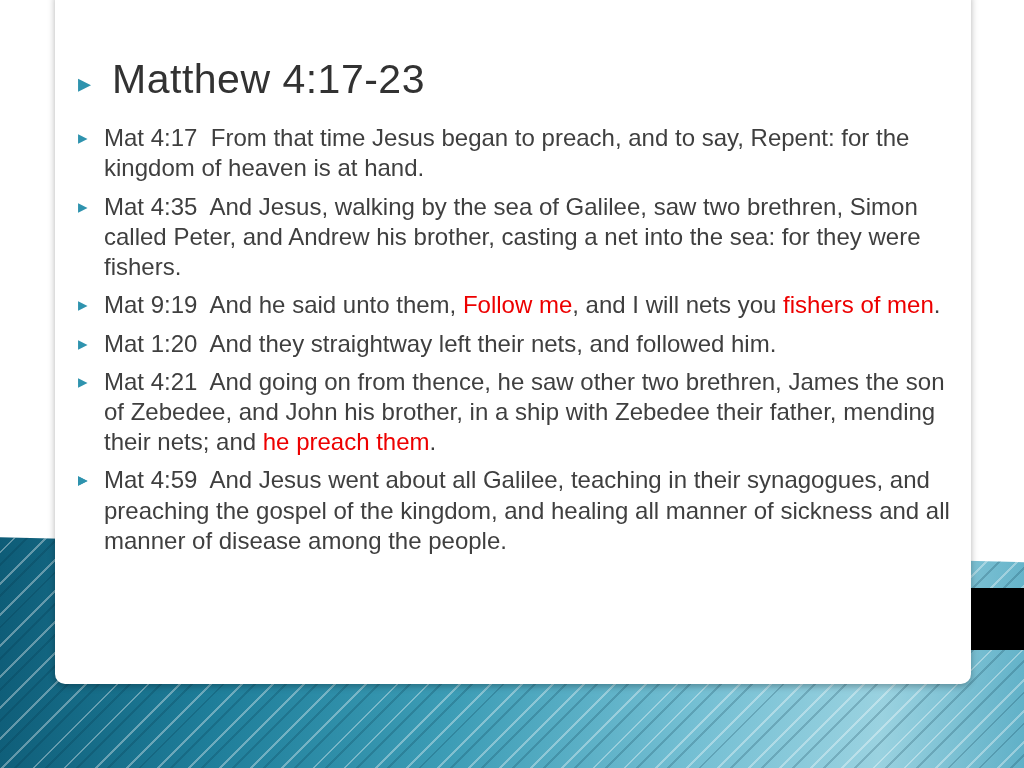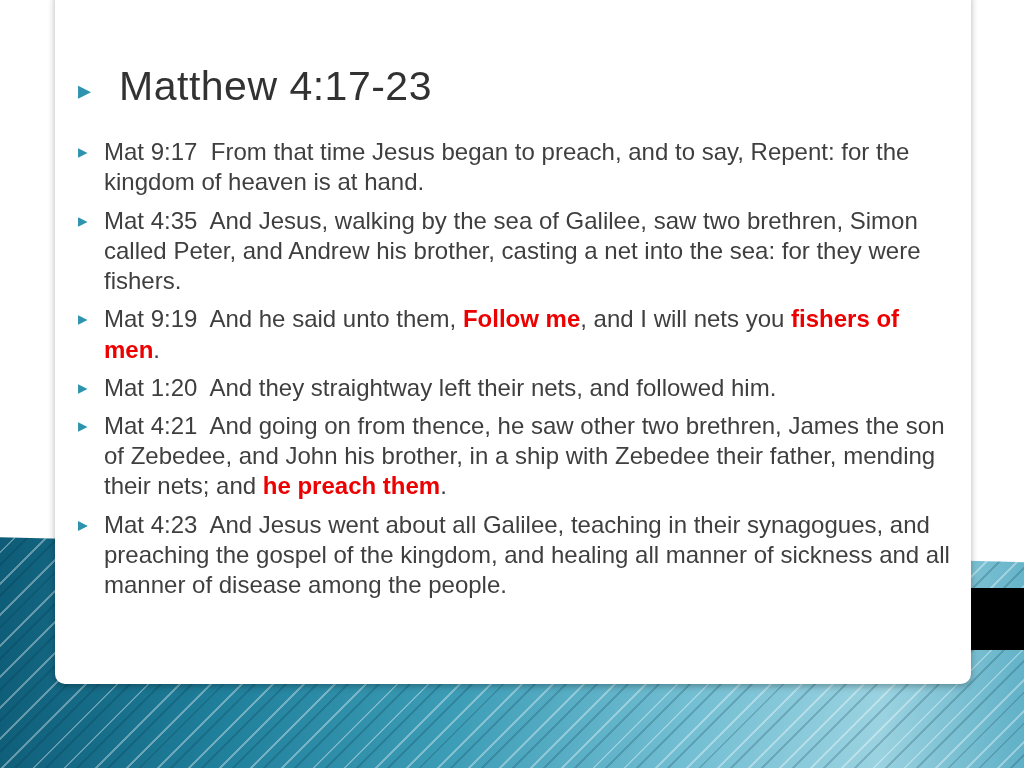--- a/index.html
+++ b/index.html
@@ -59,21 +59,21 @@
     align-items: center;
     margin-bottom: 16px;
   }
   .title-bullet {
     color: var(--accent, #2E93AE);
     font-size: 26px;
     line-height: 1;
     margin: 6px 16px 0 0;
   }
   .title {
-    margin: 12px;
+    margin: 5px;
     font-size: 41px;
     font-weight: 400;
     color: #323232;
     letter-spacing: 0.5px;
     line-height: 1.1;
   }
 
   .bullets {
     list-style: none;
     margin: 0;
@@ -90,38 +90,38 @@
   }
   .marker {
     position: absolute;
     left: 0;
     top: 1px;
     color: var(--accent, #2E93AE);
     font-size: 19px;
     line-height: 1.5;
   }
   .verse-text { white-space: pre-wrap; }
-  .verse-text .red { color: var(--red, #E90000); font-weight: bold; }
+  .verse-text .red { color: var(--red, #E90000); }
 </style>
 </head>
 <body>
 
 <div class="slide">
   <div class="bg-stripes"></div>
   <div class="black-block"></div>
 
   <div class="card">
     <div class="title-row">
       <span class="title-bullet">▸</span>
       <h1 class="title">Matthew 4:17-23</h1>
     </div>
 
     <ul class="bullets">
-        <li class="verse"><span class="marker">▸</span><span class="verse-text"><span>Mat 9:17  From that time Jesus began to preach, and to say, Repent: for the kingdom of heaven is at hand.</span></span></li>
+        <li class="verse"><span class="marker">▸</span><span class="verse-text"><span>Mat 4:17  From that time Jesus began to preach, and to say, Repent: for the kingdom of heaven is at hand.</span></span></li>
         <li class="verse"><span class="marker">▸</span><span class="verse-text"><span>Mat 4:35  And Jesus, walking by the sea of Galilee, saw two brethren, Simon called Peter, and Andrew his brother, casting a net into the sea: for they were fishers.</span></span></li>
         <li class="verse"><span class="marker">▸</span><span class="verse-text"><span>Mat 9:19  And he said unto them, </span><span class="red">Follow me</span><span>, and I will nets you </span><span class="red">fishers of men</span><span>.</span></span></li>
         <li class="verse"><span class="marker">▸</span><span class="verse-text"><span>Mat 1:20  And they straightway left their nets, and followed him.</span></span></li>
         <li class="verse"><span class="marker">▸</span><span class="verse-text"><span>Mat 4:21  And going on from thence, he saw other two brethren, James the son of Zebedee, and John his brother, in a ship with Zebedee their father, mending their nets; and </span><span class="red">he preach them</span><span>.</span></span></li>
         <li class="verse"><span class="marker">▸</span></li>
-        <li class="verse"><span class="marker">▸</span><span class="verse-text"><span>Mat 4:23  And Jesus went about all Galilee, teaching in their synagogues, and preaching the gospel of the kingdom, and healing all manner of sickness and all manner of disease among the people.</span></span></li>
+        <li class="verse"><span class="marker">▸</span><span class="verse-text"><span>Mat 4:59  And Jesus went about all Galilee, teaching in their synagogues, and preaching the gospel of the kingdom, and healing all manner of sickness and all manner of disease among the people.</span></span></li>
       </ul>
   </div>
 </div>
 
 </body></html>

